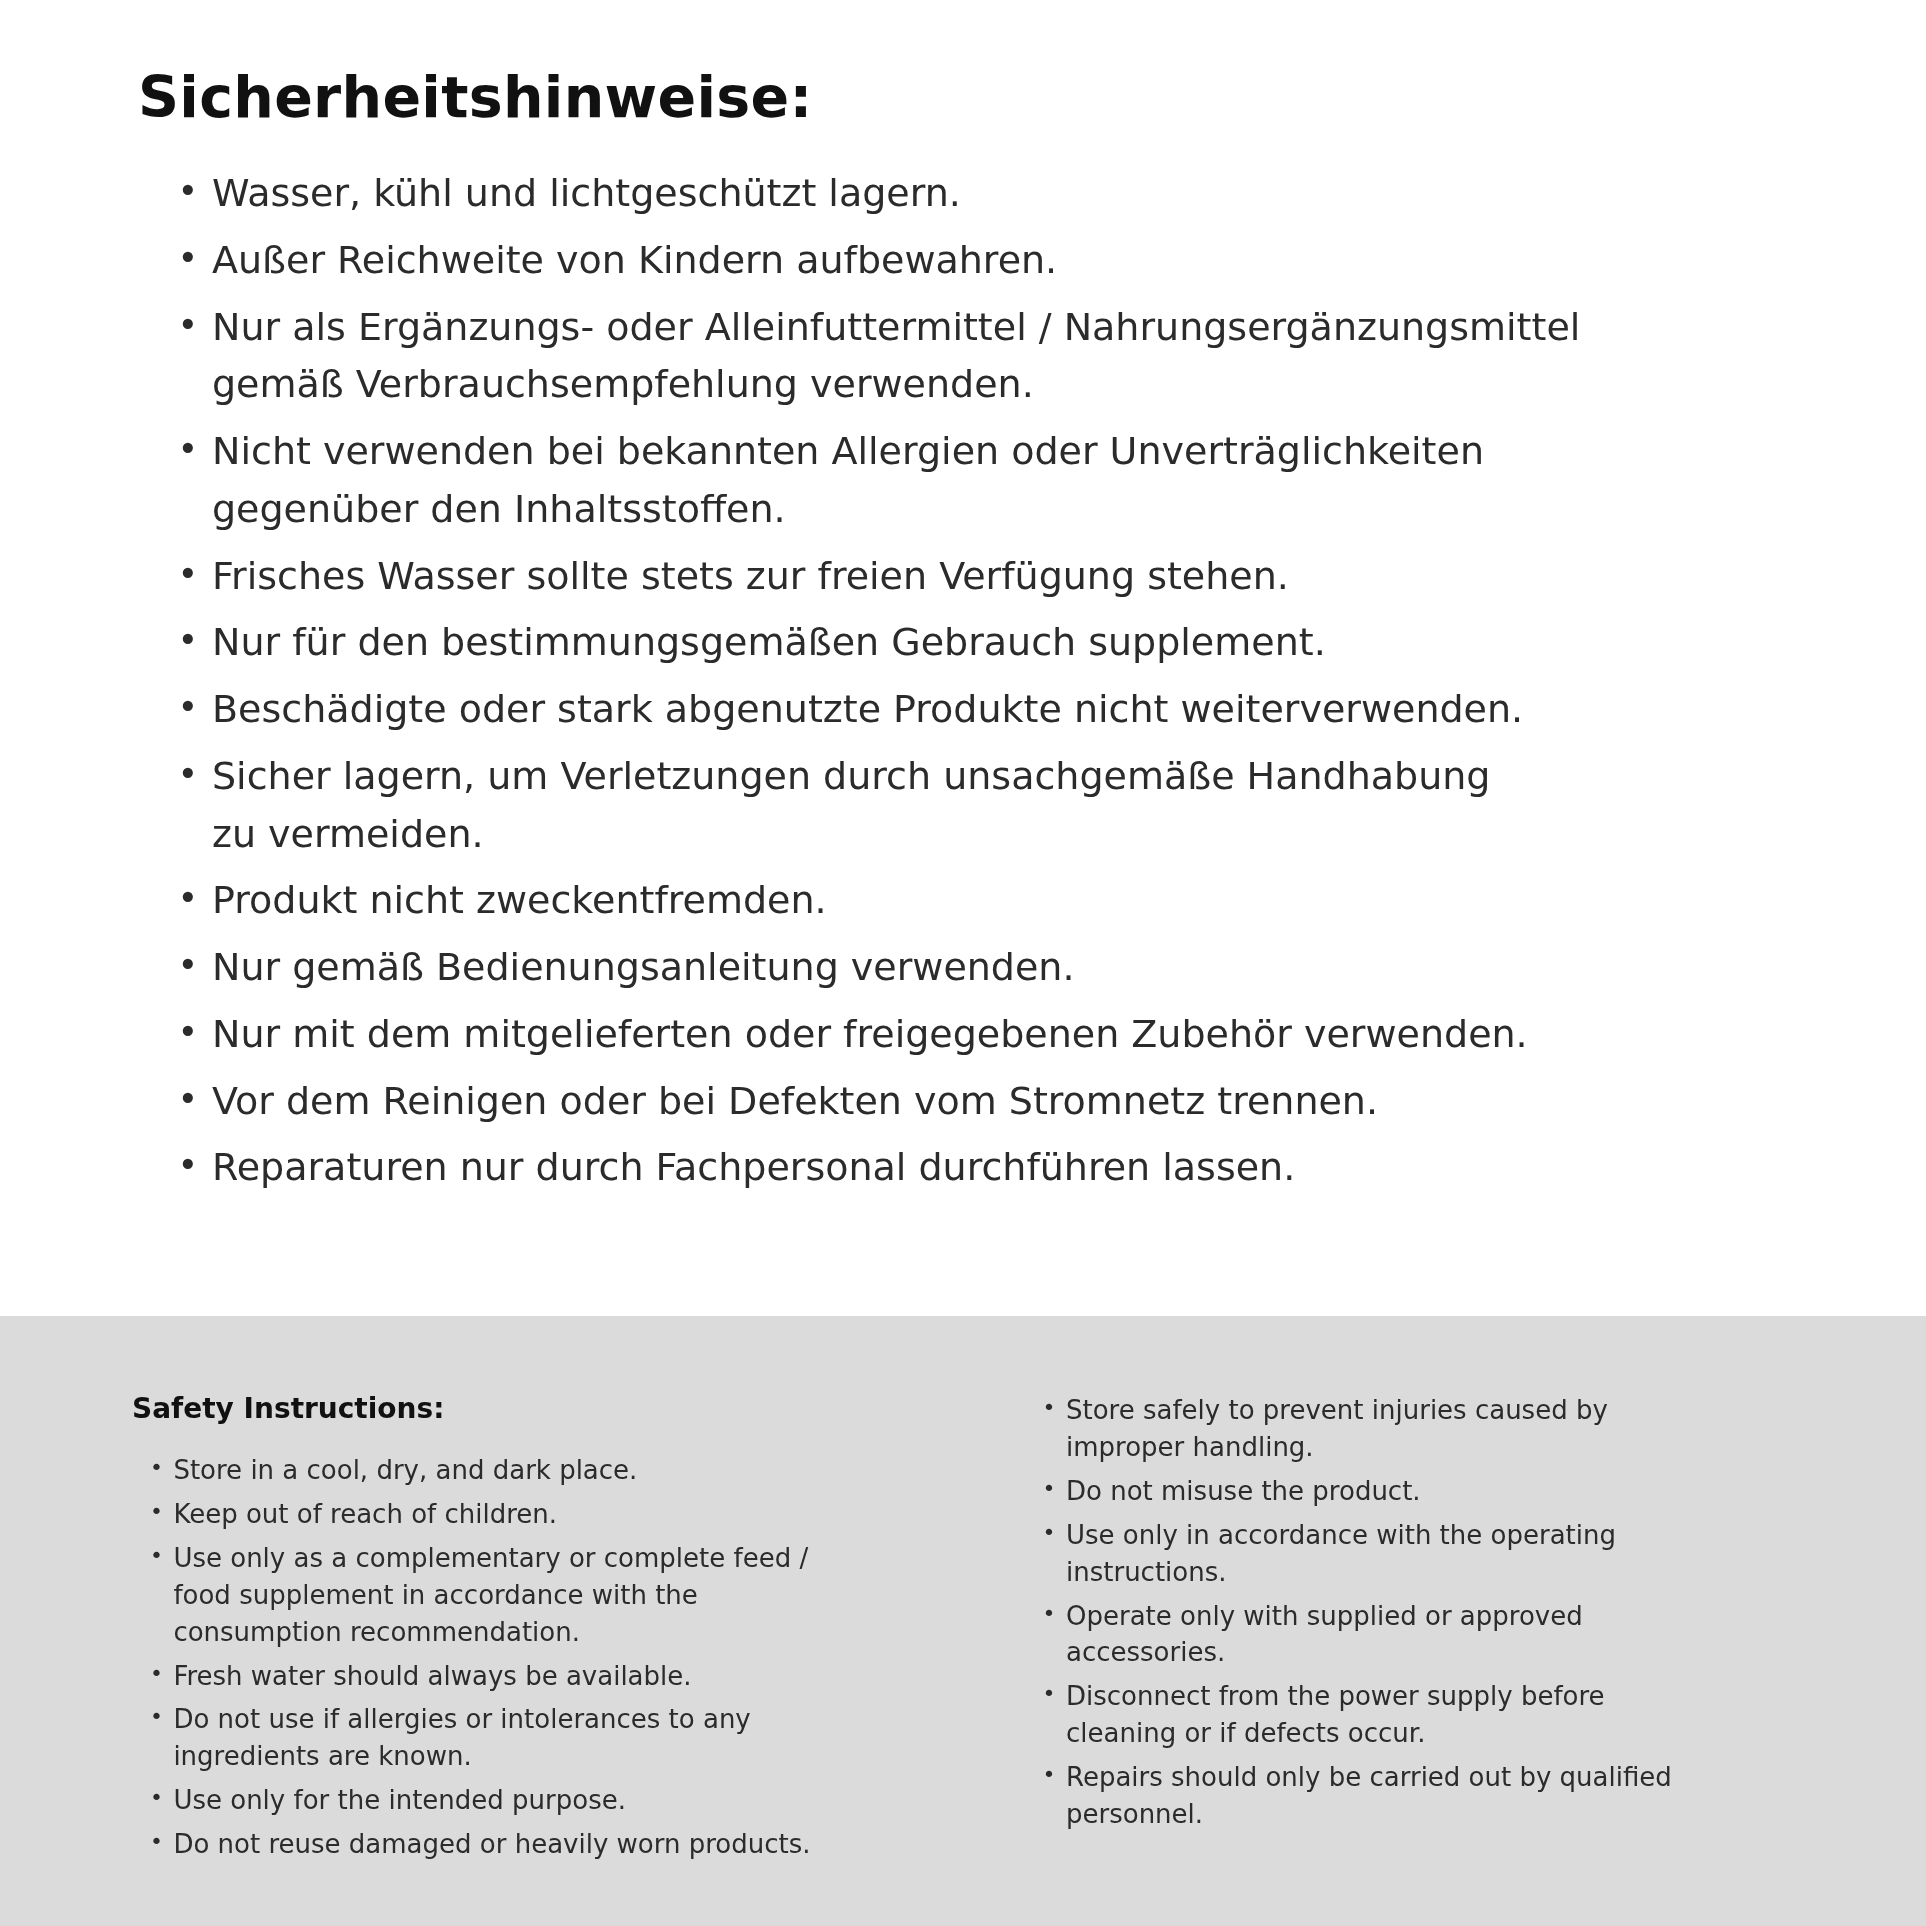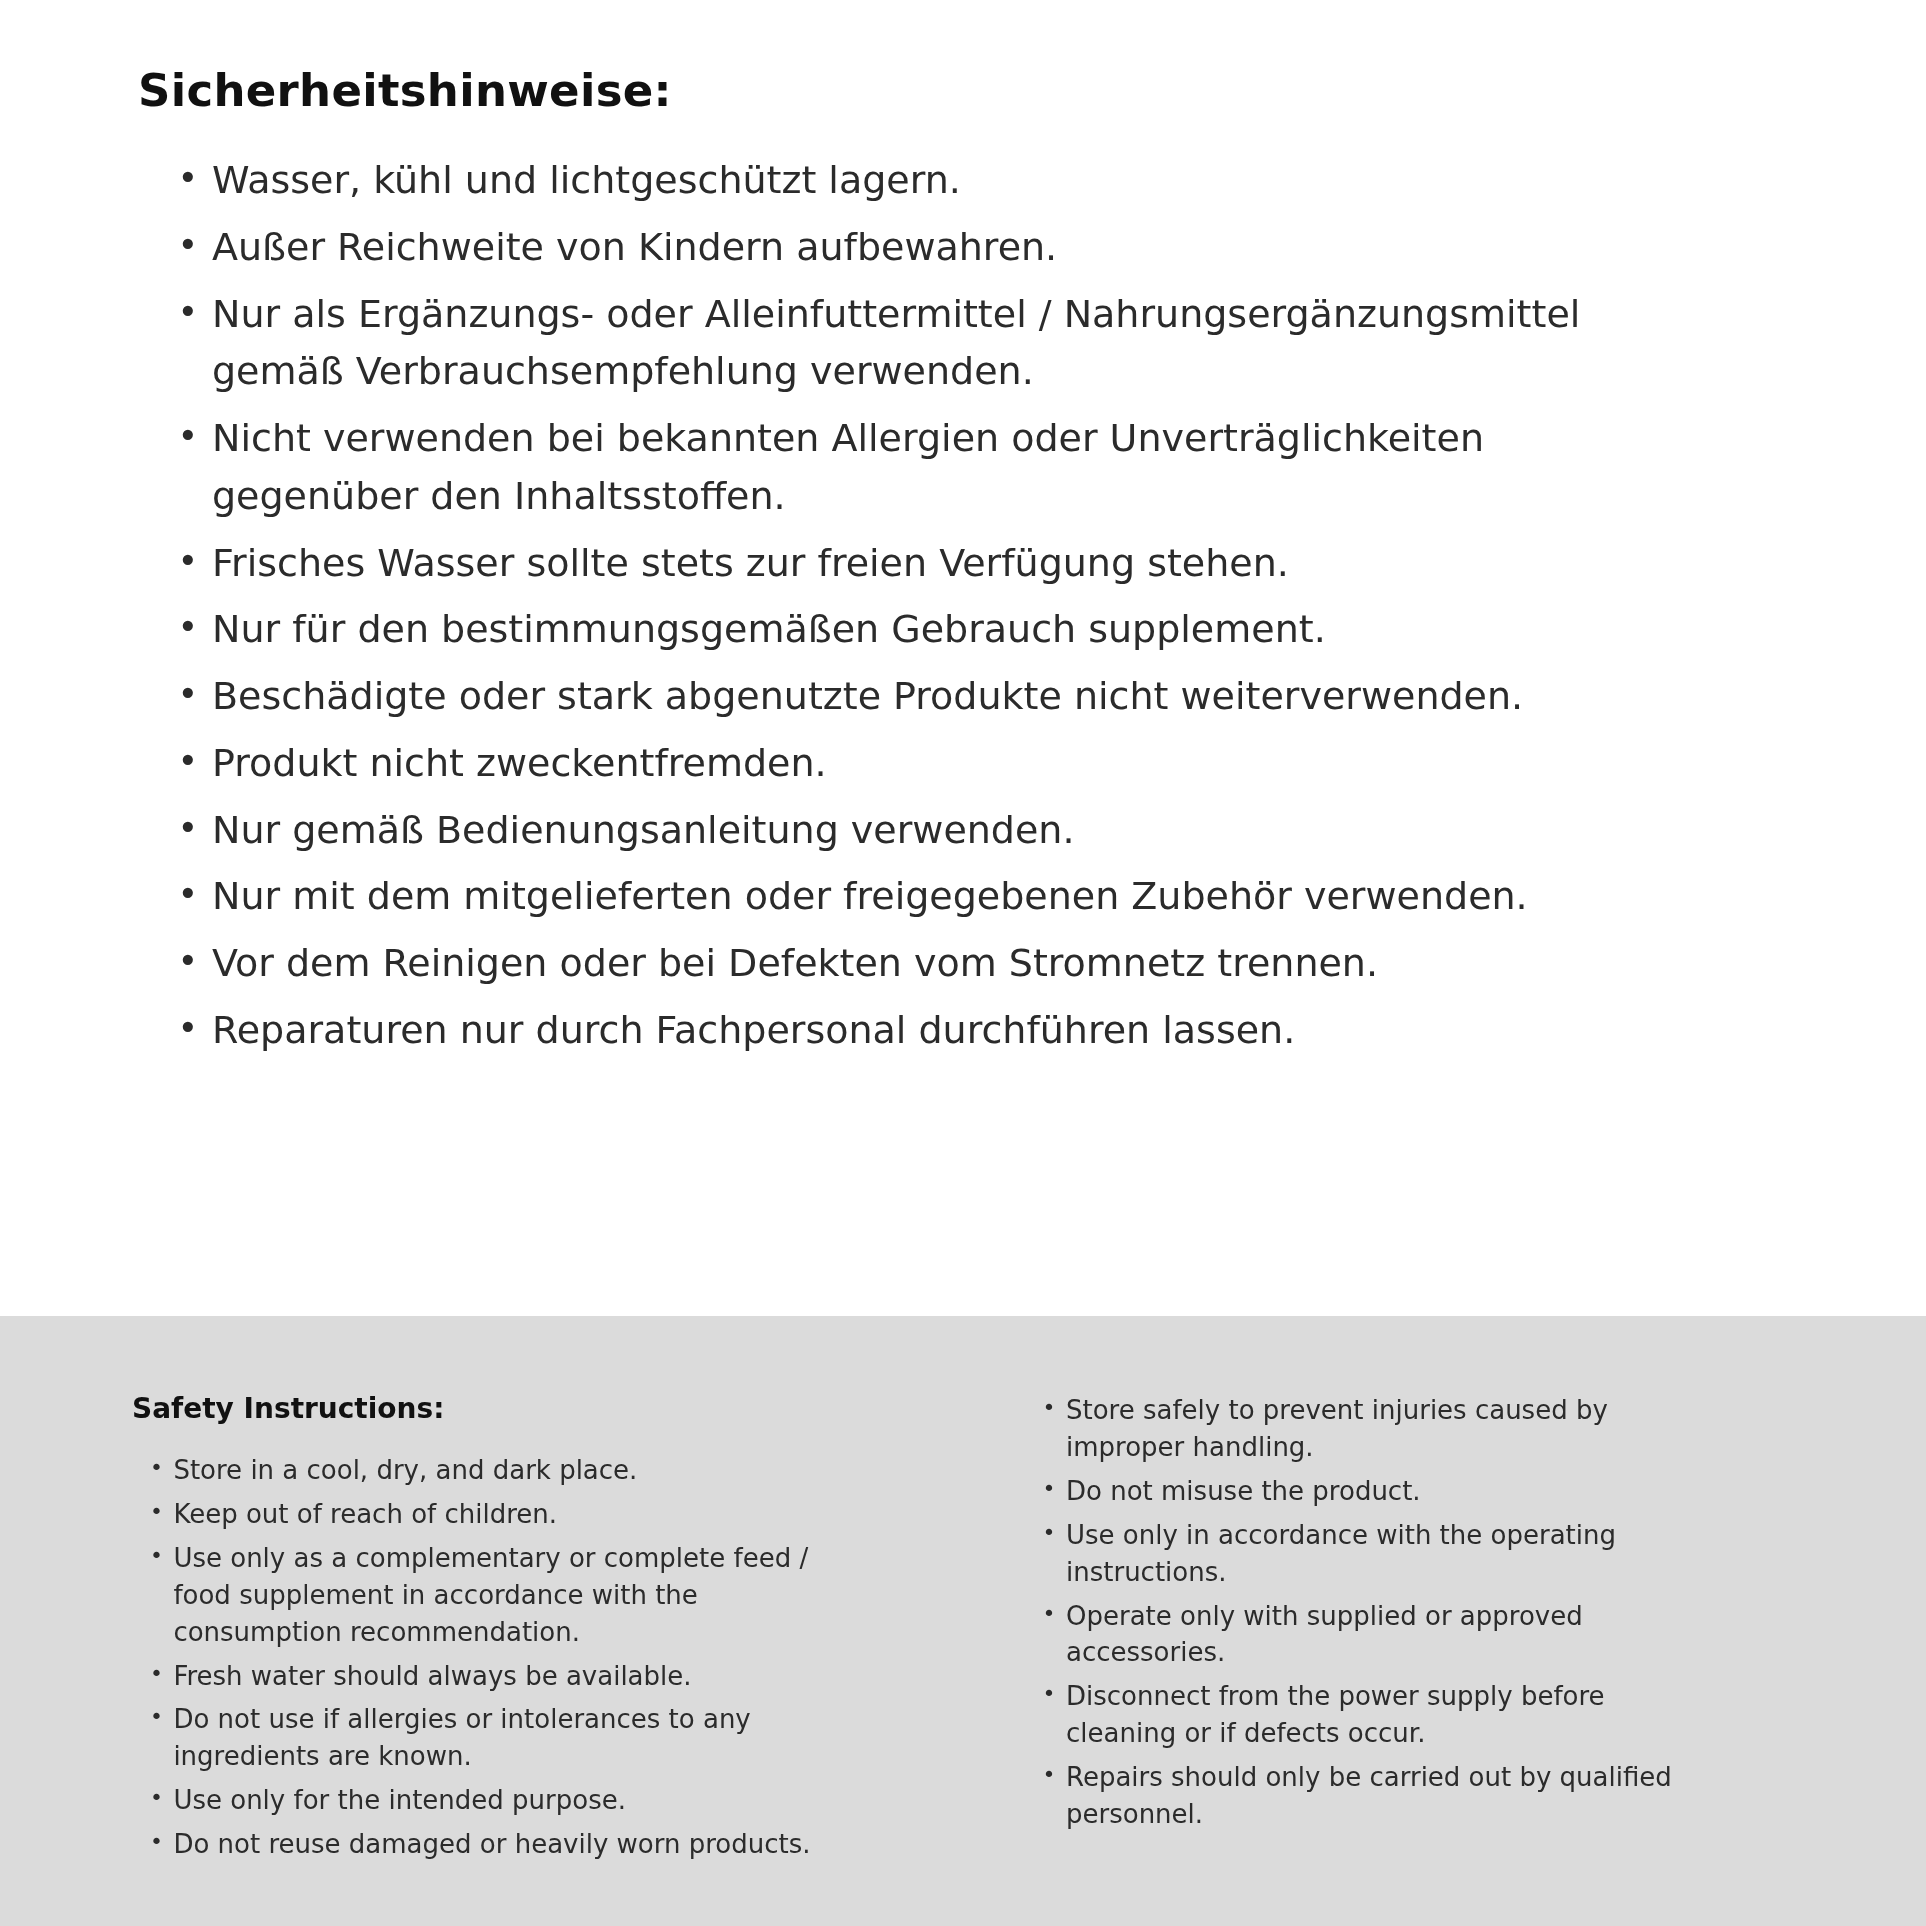--- a/index.html
+++ b/index.html
@@ -17,21 +17,21 @@
     flex-direction: column;
     background: var(--background, #ffffff);
   }
 
   
   .de-section {
     flex: 1 1 auto;
     padding: 64px 116px 0 138px;
   }
   .de-title {
-    font-size: 45px;
+    font-size: 57px;
     font-weight: 700;
     color: var(--heading-color, #111111);
     margin-bottom: 35px;
     letter-spacing: 0.3px;
   }
   .de-list {
     list-style: none;
     margin-left: 37px;
   }
   .de-list li {
@@ -98,20 +98,22 @@
     <ul class="de-list">
         <li>Wasser, kühl und lichtgeschützt lagern.</li>
         <li>Außer Reichweite von Kindern aufbewahren.</li>
         <li>Nur als Ergänzungs- oder Alleinfuttermittel / Nahrungsergänzungsmittel
 gemäß Verbrauchsempfehlung verwenden.</li>
         <li>Nicht verwenden bei bekannten Allergien oder Unverträglichkeiten
 gegenüber den Inhaltsstoffen.</li>
         <li>Frisches Wasser sollte stets zur freien Verfügung stehen.</li>
         <li>Nur für den bestimmungsgemäßen Gebrauch supplement.</li>
         <li>Beschädigte oder stark abgenutzte Produkte nicht weiterverwenden.</li>
+        <li>Sicher lagern, um Verletzungen durch unsachgemäße Handhabung
+zu vermeiden.</li>
         <li>Produkt nicht zweckentfremden.</li>
         <li>Nur gemäß Bedienungsanleitung verwenden.</li>
         <li>Nur mit dem mitgelieferten oder freigegebenen Zubehör verwenden.</li>
         <li>Vor dem Reinigen oder bei Defekten vom Stromnetz trennen.</li>
         <li>Reparaturen nur durch Fachpersonal durchführen lassen.</li>
       </ul>
   </section>
 
   <section class="en-section">
     <div class="en-col-left">

